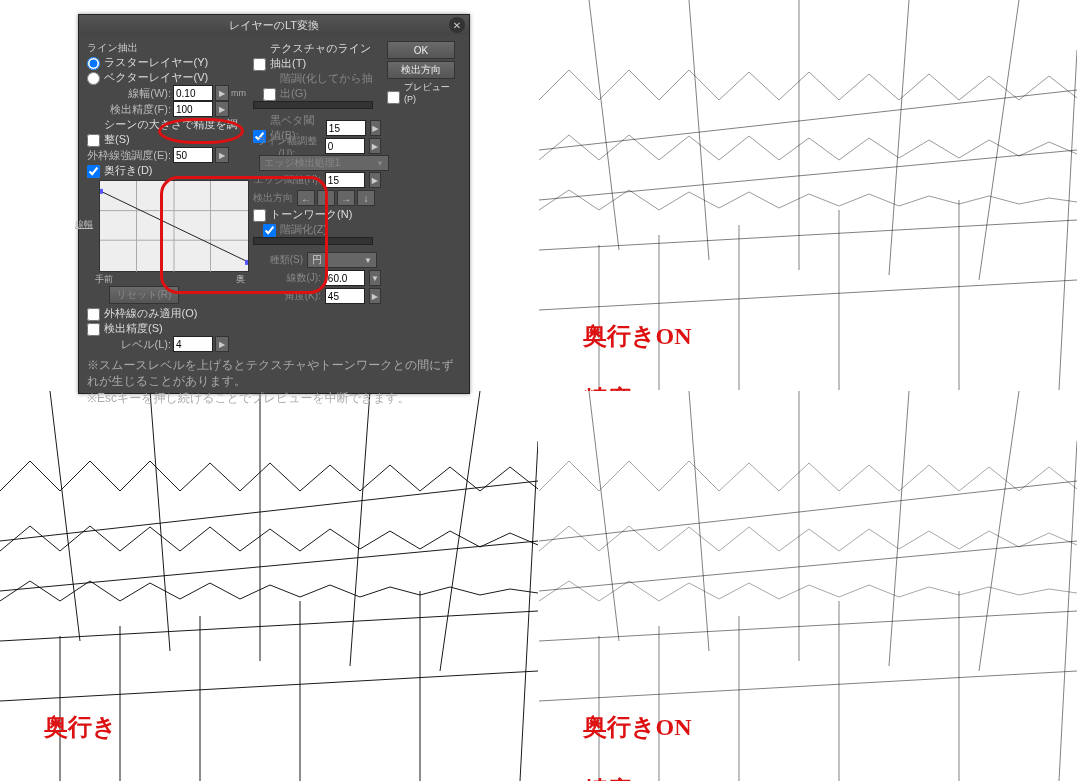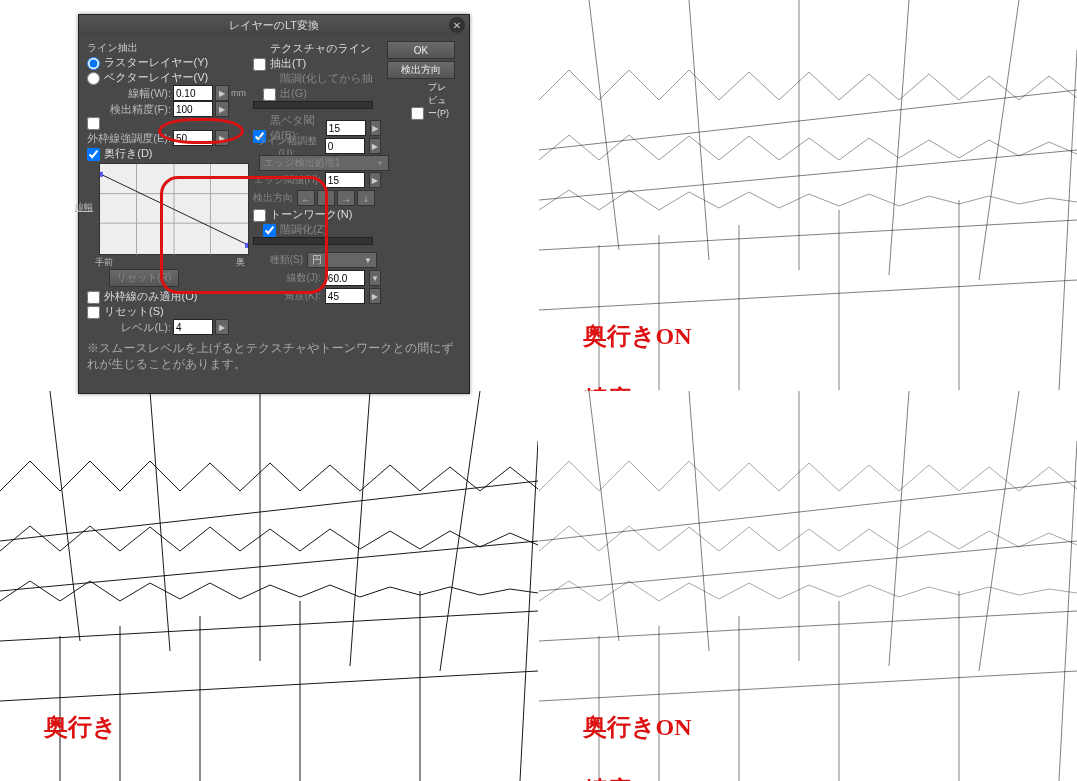--- a/index.html
+++ b/index.html
@@ -185,20 +185,21 @@
           <div class="spin">▶</div>
           <span class="unit">mm</span>
         </div>
         <div class="numfield">
           <span class="label">検出精度(F):</span>
           <input class="num-input" value="100" style="">
           <div class="spin">▶</div>
         </div>
         <label class="check">
             <input type="checkbox" style="">
+            <span>シーンの大きさで精度を調整(S)</span>
           </label>
         <div class="numfield">
           <span class="label" style="width:84px;">外枠線強調度(E):</span>
           <input class="num-input" value="50" style="">
           <div class="spin">▶</div>
         </div>
         <label class="check">
             <input type="checkbox" checked="" style="">
             <span>奥行き(D)</span>
           </label>
@@ -222,21 +223,21 @@
           <span class="graph-axis graph-xr">奥</span>
         </div>
         <div style="height:12px;"></div>
         <div class="btn disabled" style="width:70px;margin-left:22px;">リセット(R)</div>
         <label class="check">
             <input type="checkbox" style="">
             <span>外枠線のみ適用(O)</span>
           </label>
         <label class="check">
             <input type="checkbox" style="">
-            <span>リセット(S)</span>
+            <span>検出精度(S)</span>
           </label>
         <div class="numfield">
           <span class="label">レベル(L):</span>
           <input class="num-input" value="4" style="">
           <div class="spin">▶</div>
         </div>
       </div>
 
       <div class="col colM">
         <label class="check">
@@ -305,24 +306,25 @@
         <div class="row">
             <span class="lbl" style="color:#888;width:80px;text-align:right">角度(K):</span>
           <input class="num-input" value="45" style="">
             <div class="spin">▶</div>
           </div>
       </div>
 
       <div class="col colR">
         <div class="btn">OK</div>
         <div class="btn">検出方向</div>
-        <label class="check" style="font-size:9px;margin-left:24px;">
+        <label class="check" style="font-size:9px;">
             <input type="checkbox" style="">
             <span>プレビュー(P)</span>
           </label>
       </div>
     </div>
     <div class="note">※スムースレベルを上げるとテクスチャやトーンワークとの間にずれが生じることがあります。</div>
+    <div class="note">※Escキーを押し続けることでプレビューを中断できます。</div>
   </div>
 
   <div class="red-circ" style="left:158px; top:118px; width:86px; height:26px;"></div>
   <div class="red-enc" style="left:160px; top:176px; width:168px; height:118px;"></div>
 </div>
 
 </body></html>

